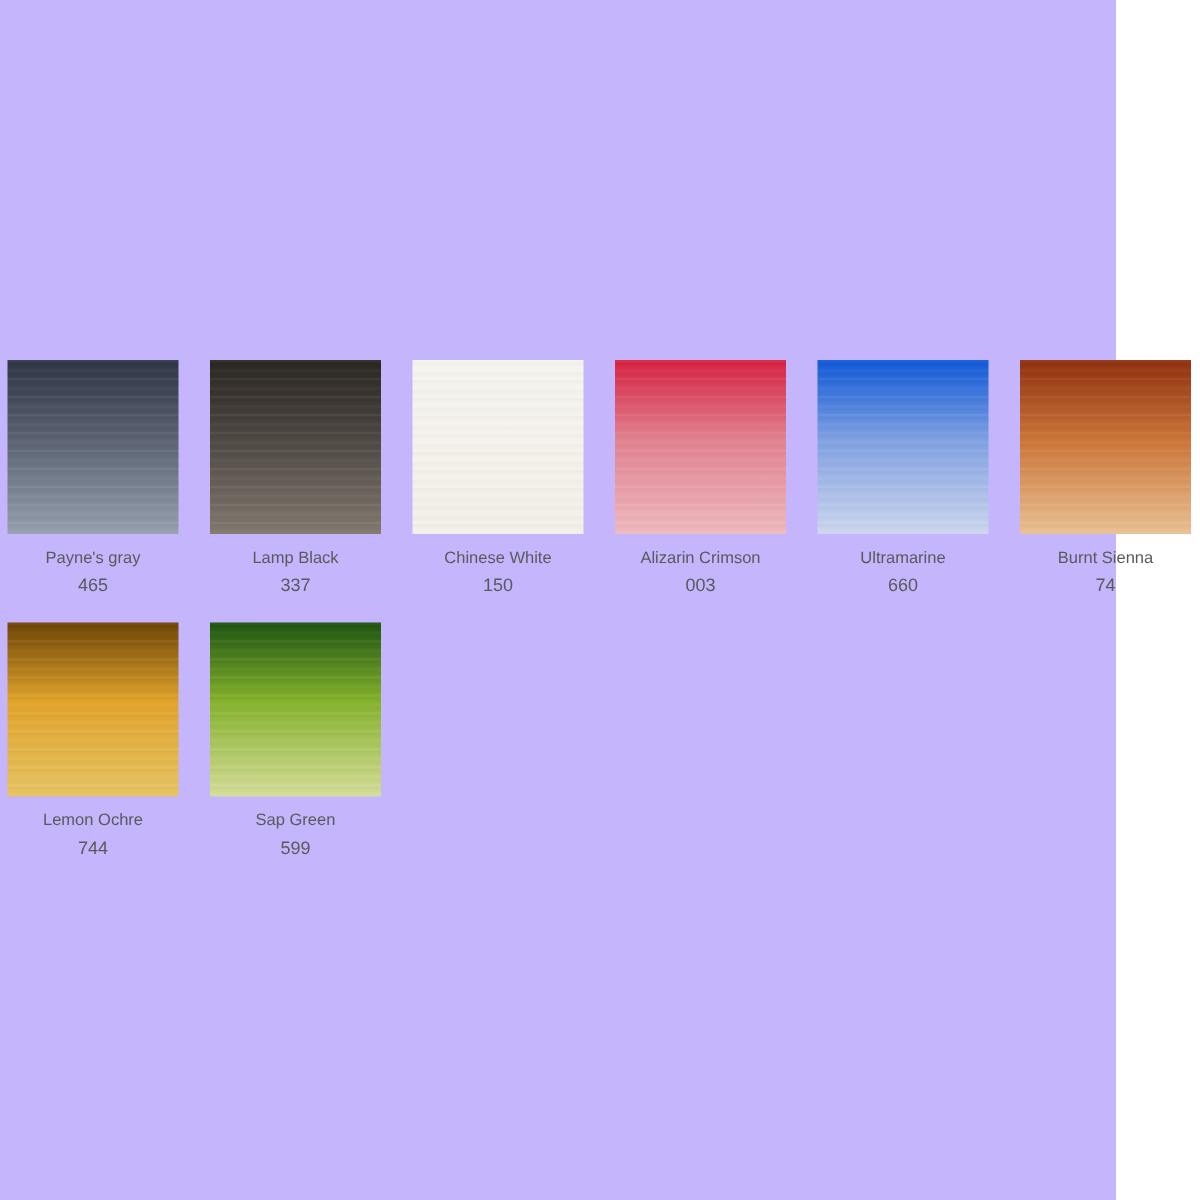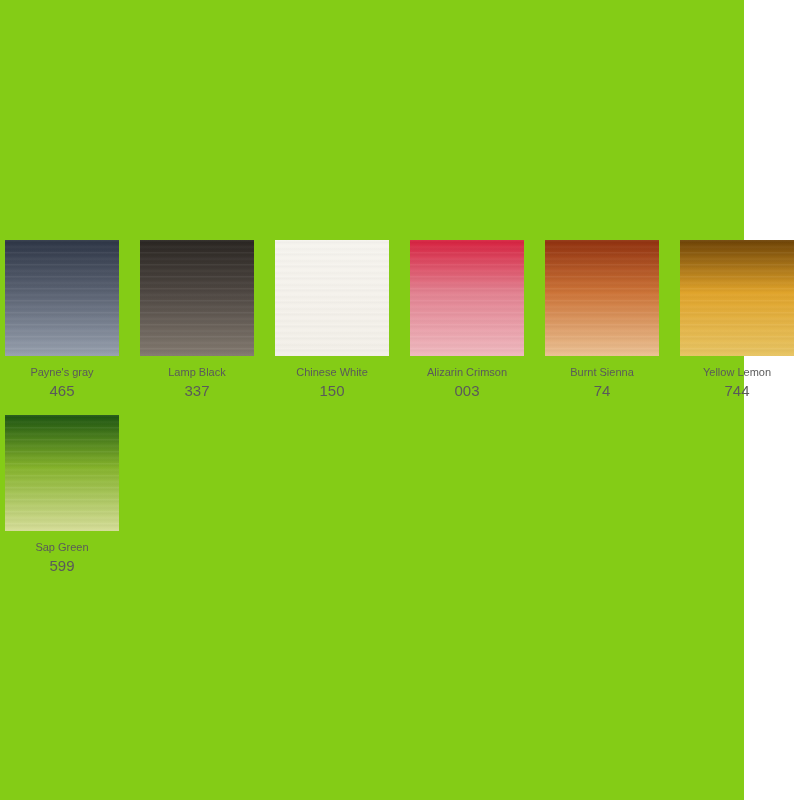--- a/index.html
+++ b/index.html
@@ -11,21 +11,21 @@
     width: 800px;
     height: 800px;
     font-family: "Liberation Sans", sans-serif;
     overflow: hidden;
   }
 
   #palette-page {
     position: relative;
     width: 744px;
     height: 800px;
-    background: #84cc16;
+    background: #c4b5fd;
   }
 
   .grid {
     position: absolute;
     left: 5px;
     top: 240px;
     width: 790px;
     display: grid;
     grid-template-columns: repeat(6, 114px);
     column-gap: 21px;
@@ -69,21 +69,21 @@
     margin-top: 10px;
     font-size: 11px;
     line-height: 13px;
     color: #5a5a5a;
     text-align: center;
     white-space: nowrap;
   }
 
   .swatch-code {
     margin-top: 5px;
-    font-size: 15px;
+    font-size: 12px;
     line-height: 13px;
     color: #5a5a5a;
     text-align: center;
   }
 </style>
 </head>
 <body>
 
 <div id="palette-page">
   <div class="grid">
@@ -101,27 +101,32 @@
         <div class="swatch-chip" style="background: linear-gradient(rgb(246, 244, 239) 0%, rgb(245, 242, 236) 45%, rgb(243, 240, 233) 100%);"></div>
         <div class="swatch-name">Chinese White</div>
         <div class="swatch-code">150</div>
       </div>
       <div class="swatch-cell">
         <div class="swatch-chip" style="background: linear-gradient(rgb(215, 34, 64) 0%, rgb(226, 129, 144) 45%, rgb(239, 185, 191) 100%);"></div>
         <div class="swatch-name">Alizarin Crimson</div>
         <div class="swatch-code">003</div>
       </div>
       <div class="swatch-cell">
+        <div class="swatch-chip" style="background: linear-gradient(rgb(16, 89, 216) 0%, rgb(127, 160, 226) 45%, rgb(205, 215, 239) 100%);"></div>
+        <div class="swatch-name">Ultramarine</div>
+        <div class="swatch-code">660</div>
+      </div>
+      <div class="swatch-cell">
         <div class="swatch-chip" style="background: linear-gradient(rgb(144, 49, 15) 0%, rgb(204, 115, 55) 45%, rgb(235, 193, 147) 100%);"></div>
         <div class="swatch-name">Burnt Sienna</div>
         <div class="swatch-code">74</div>
       </div>
       <div class="swatch-cell">
         <div class="swatch-chip" style="background: linear-gradient(rgb(110, 67, 6) 0%, rgb(224, 163, 42) 45%, rgb(231, 196, 99) 100%);"></div>
-        <div class="swatch-name">Yellow Lemon</div>
+        <div class="swatch-name">Lemon Ochre</div>
         <div class="swatch-code">744</div>
       </div>
       <div class="swatch-cell">
         <div class="swatch-chip" style="background: linear-gradient(rgb(29, 84, 17) 0%, rgb(132, 178, 43) 45%, rgb(214, 221, 153) 100%);"></div>
         <div class="swatch-name">Sap Green</div>
         <div class="swatch-code">599</div>
       </div>
     </div>
 </div>
 

